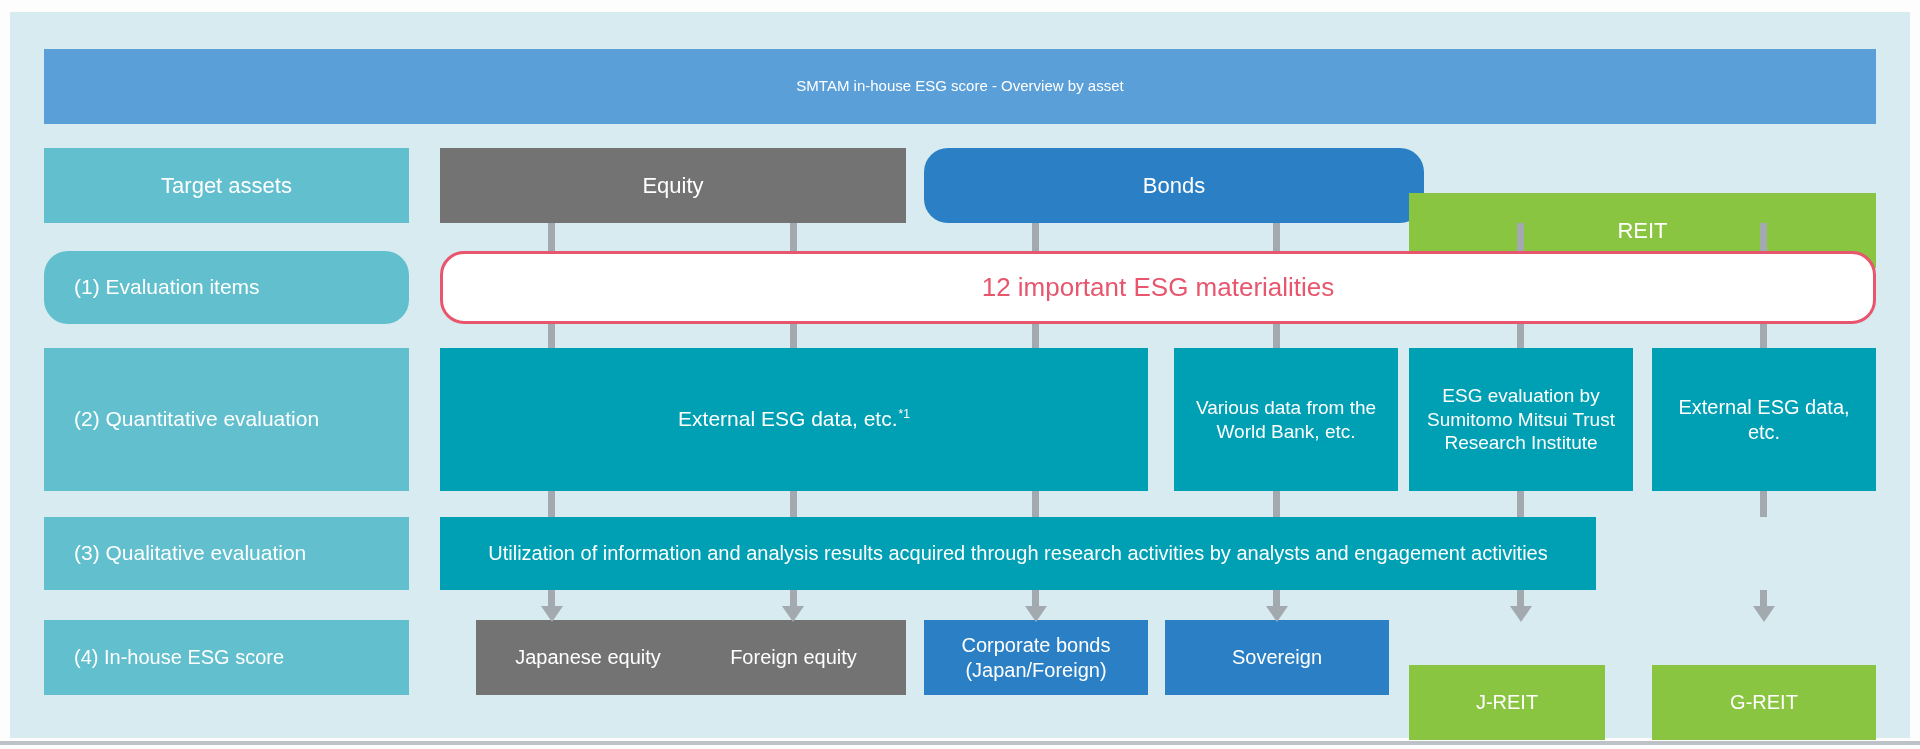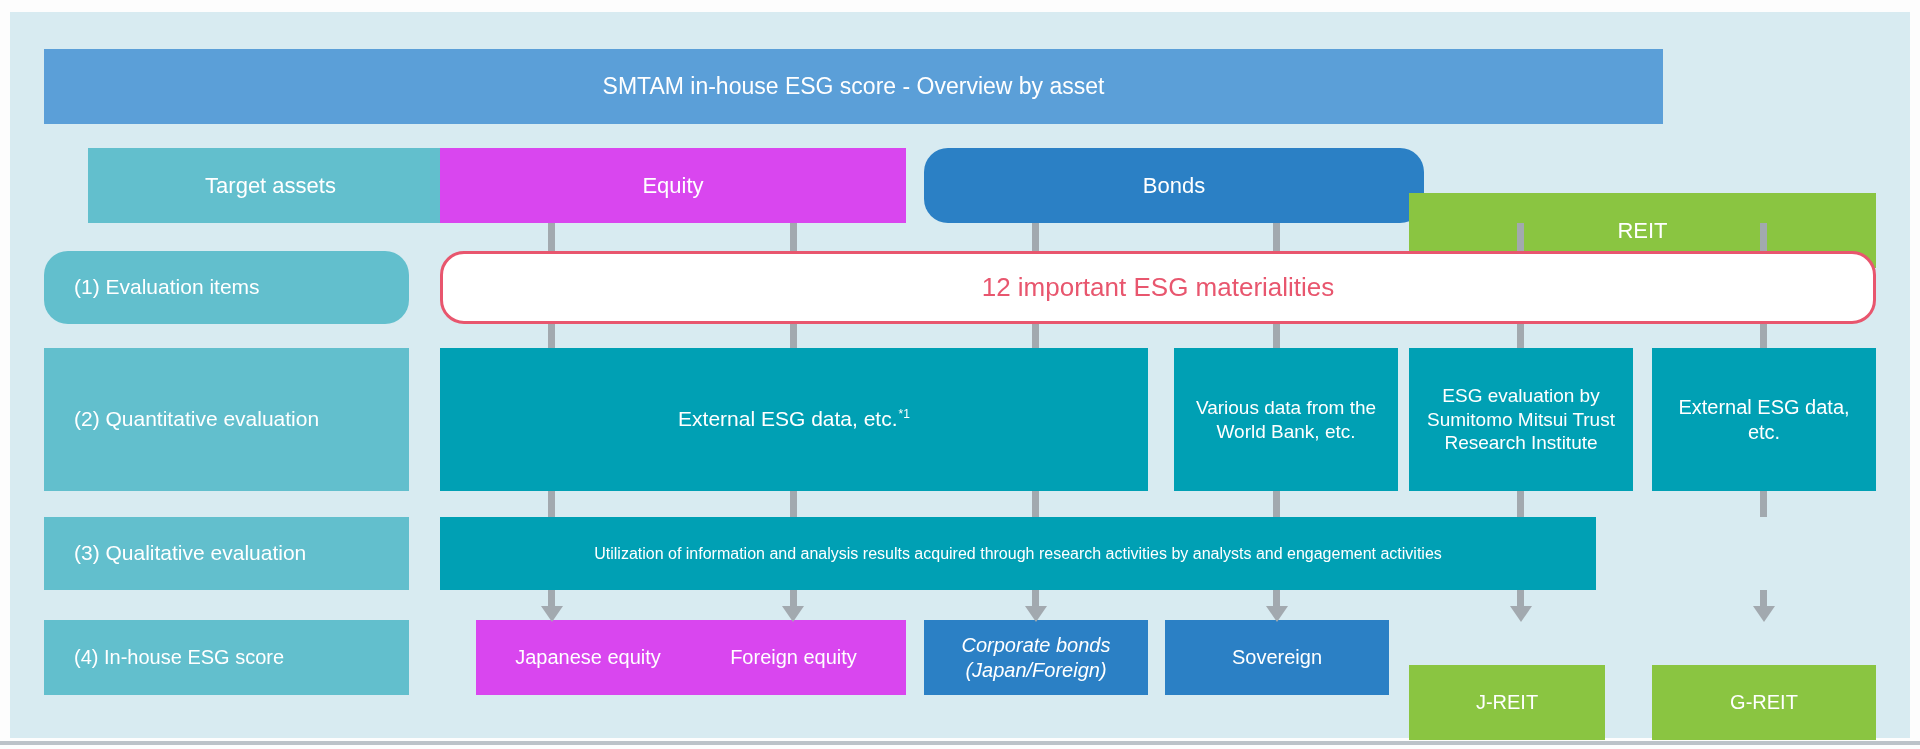--- a/index.html
+++ b/index.html
@@ -1,30 +1,30 @@
 <!DOCTYPE html>
 <html><head>
 <meta charset="utf-8">
 <style>
   html,body{margin:0;padding:0;background:#ffffff;}
   #page{position:relative;width:1920px;height:749px;background:#fdfdfd;overflow:hidden;
         font-family:"Liberation Sans", sans-serif;}
   #panel{position:absolute;left:10px;top:12px;width:1900px;height:726px;background:#d8ebf1;}
   .box{position:absolute;display:flex;align-items:center;justify-content:center;
        text-align:center;color:#ffffff;box-sizing:border-box;line-height:1.25;}
-  .title-bar{left:44px;top:49px;width:1619px;height:75px;background:#5b9fd8;font-size:23px;}
+  .title-bar{left:44px;top:49px;width:1832px;height:75px;background:#5b9fd8;font-size:15px;}
   .lbl{left:44px;width:365px;background:#62bfcd;font-size:21px;
        justify-content:flex-start;text-align:left;padding-left:30px;}
-  .lbl.centered{justify-content:center;text-align:center;padding-left:0;margin-left:44px;}
+  .lbl.centered{justify-content:center;text-align:center;padding-left:0;}
   .row-header{top:148px;height:75px;font-size:22px;}
   .row1{top:251px;height:73px;border-radius:24px;}
   .row2{top:348px;height:143px;}
   .row3{top:517px;height:73px;}
   .row4{top:620px;height:75px;font-size:20px;}
-  .purple{background:#d946ef;}
+  .purple{background:#737373;}
   .blue{background:#2b80c5;}
   .green{background:#8ac541;margin-top:45px;}
   .teal{background:#00a0b4;}
   .white-red{background:#ffffff;border:3px solid #e8566e;color:#e8566e;font-size:26px;}
   .small-text{font-size:19px;padding:0 10px;}
   sup.fn{font-size:12px;line-height:0;margin-left:1px;}
   .conn{position:absolute;width:7px;background:#a2a9af;}
   .s1{top:223px;height:28px;}
   .s2{top:324px;height:24px;}
   .s3{top:491px;height:26px;}
@@ -60,25 +60,25 @@
 
   <div class="box teal row2 small-text" style="left:440px;width:708px;font-size:21px;">
     <span>
       <span>External ESG data, etc.</span><sup class="fn">*1</sup>
     </span>
   </div>
   <div class="box teal row2 small-text" style="left:1165px;width:224px;margin-left:9px;">Various data from the World Bank, etc.</div>
   <div class="box teal row2 small-text" style="left:1409px;width:224px;">ESG evaluation by Sumitomo Mitsui Trust Research Institute</div>
   <div class="box teal row2 small-text" style="left:1652px;width:224px;font-size:20px;">External ESG data, etc.</div>
 
-  <div class="box teal row3" style="left:440px;width:1156px;font-size:16px;">Utilization of information and analysis results acquired through research activities by analysts and engagement activities</div>
+  <div class="box teal row3" style="left:440px;width:1156px;font-size:20px;">Utilization of information and analysis results acquired through research activities by analysts and engagement activities</div>
 
   <div class="box purple row4" style="left:440px;width:224px;margin-left:36px;">Japanese equity</div>
   <div class="box purple row4" style="left:681px;width:225px;">Foreign equity</div>
-  <div class="box blue row4" style="left:924px;width:224px;padding:0 14px;font-style:italic;">Corporate bonds (Japan/Foreign)</div>
+  <div class="box blue row4" style="left:924px;width:224px;padding:0 14px;">Corporate bonds (Japan/Foreign)</div>
   <div class="box blue row4" style="left:1165px;width:224px;">Sovereign</div>
   <div class="box green row4" style="left:1409px;width:196px;">J-REIT</div>
   <div class="box green row4" style="left:1652px;width:224px;">G-REIT</div>
 
   <div class="conn s1 c1"></div>
   <div class="conn s1 c2"></div>
   <div class="conn s1 c3"></div>
   <div class="conn s1 c4"></div>
   <div class="conn s1 c5"></div>
   <div class="conn s1 c6"></div>

